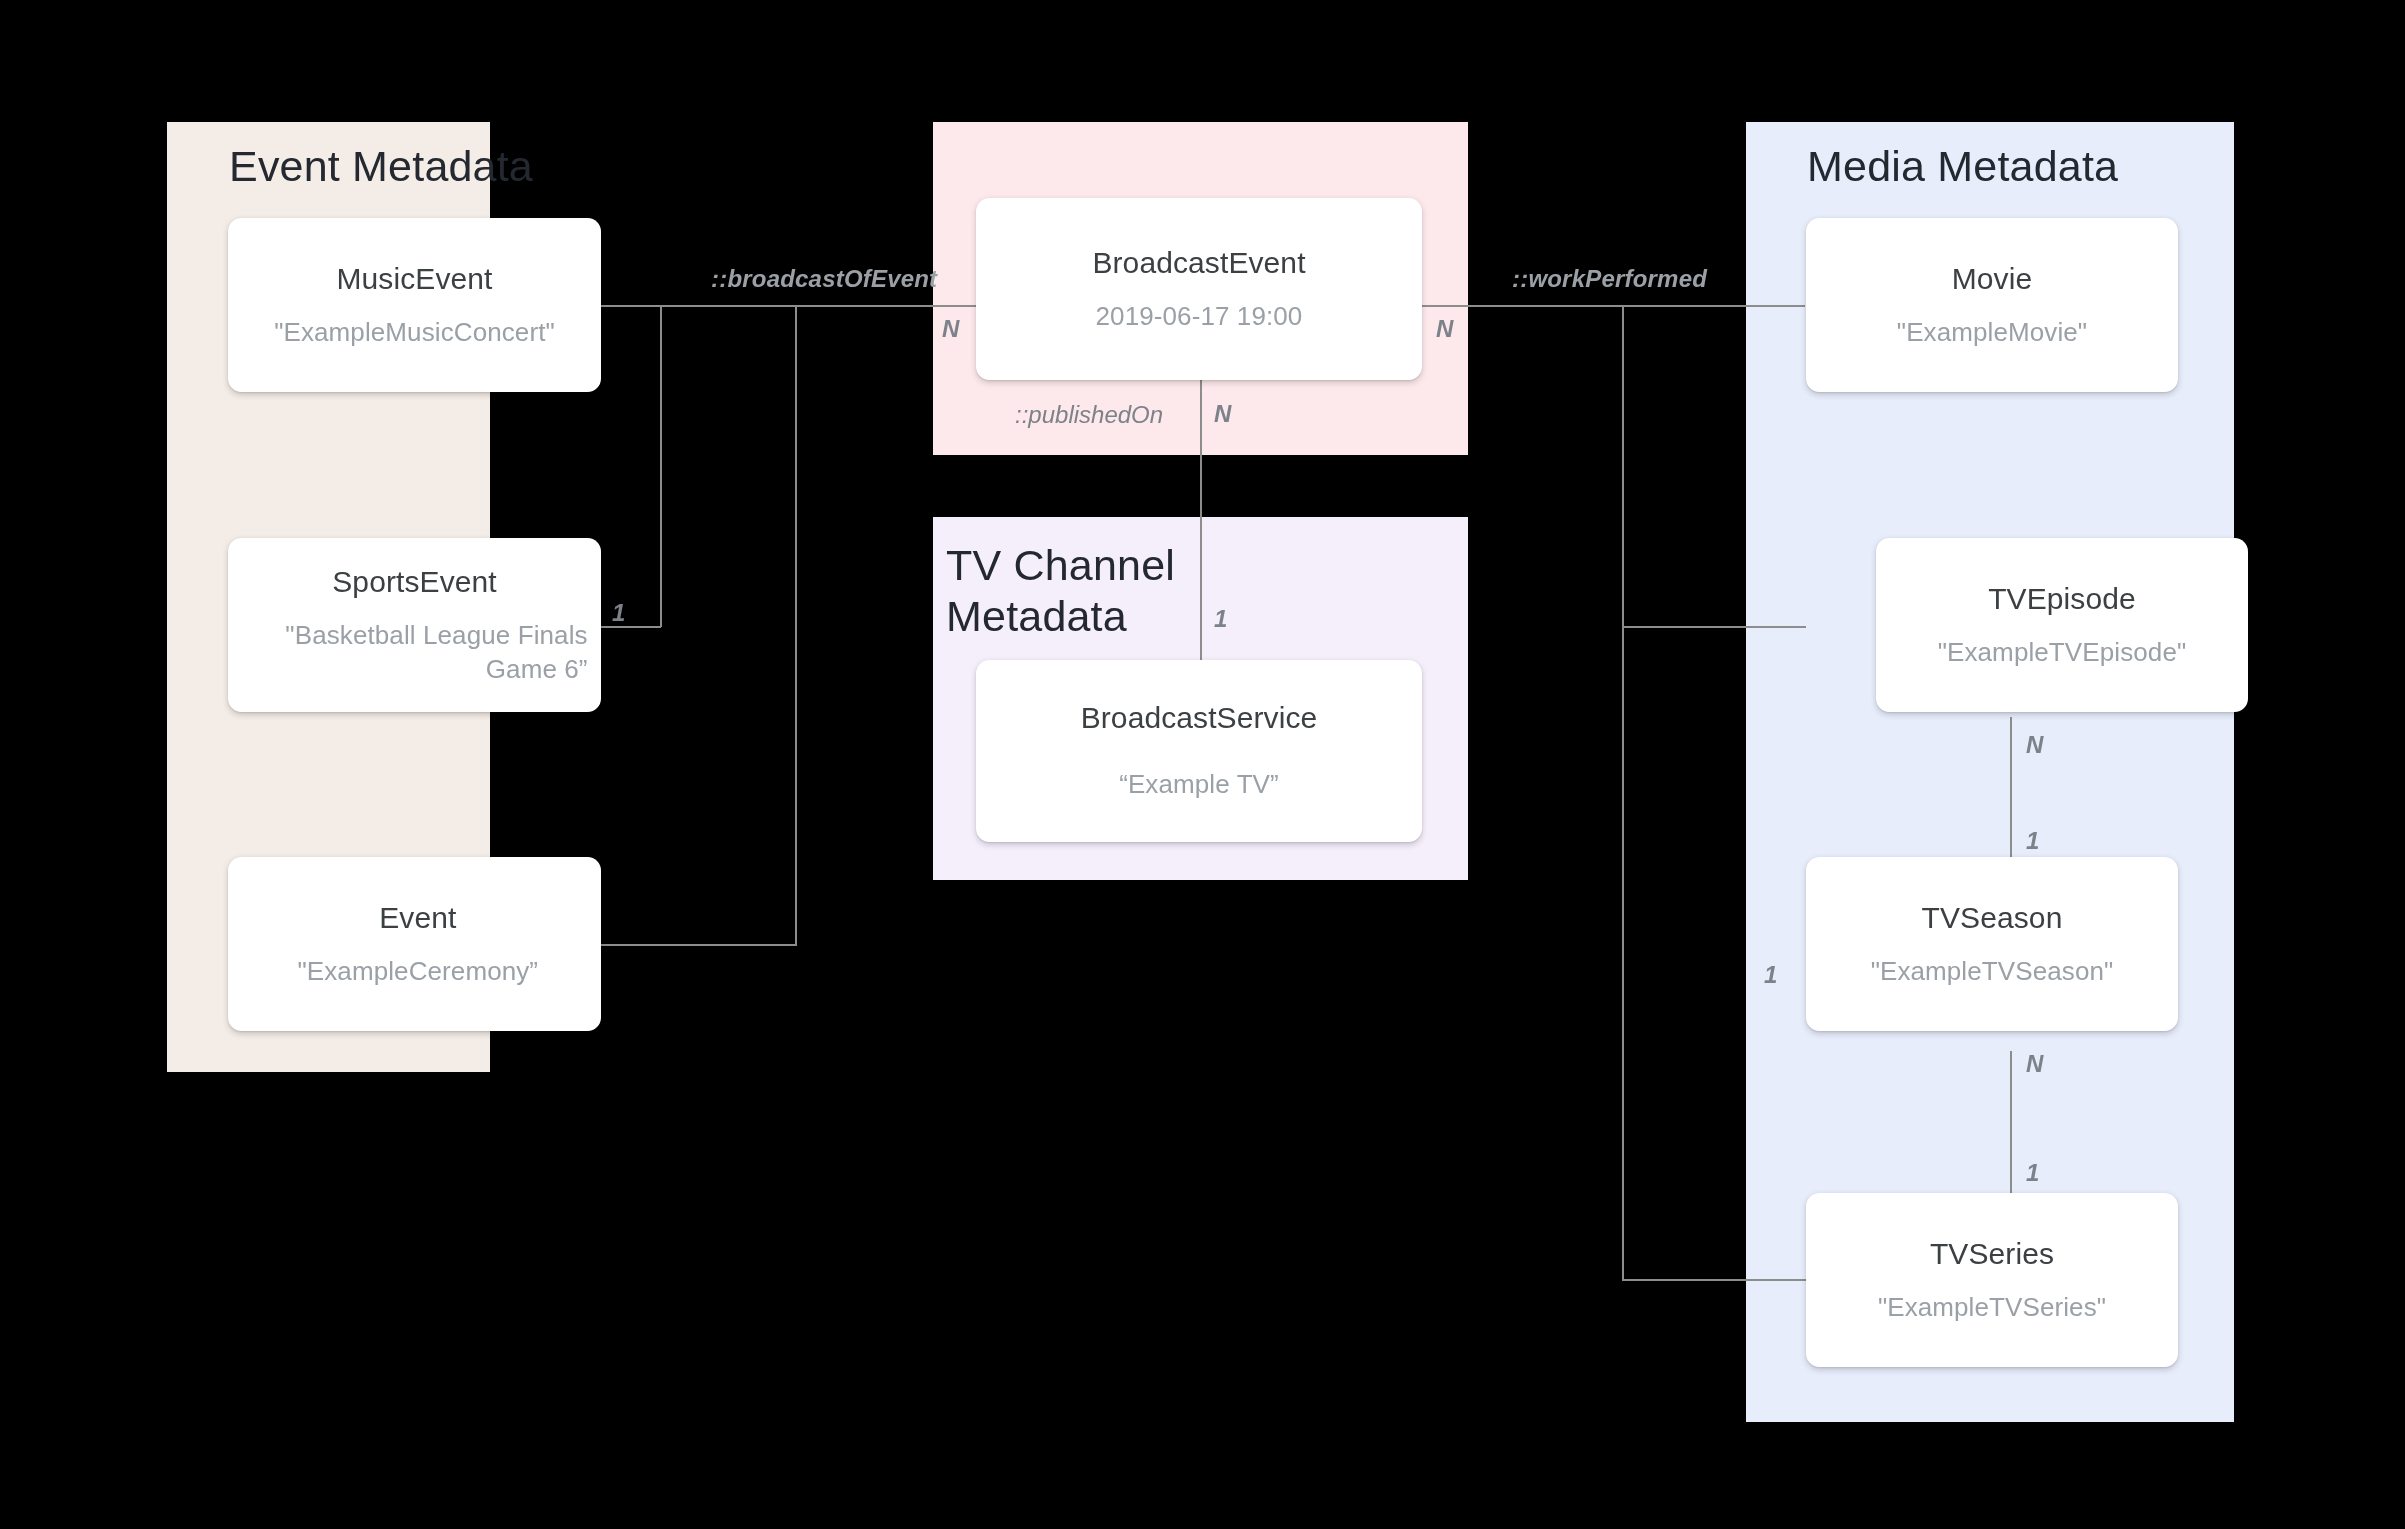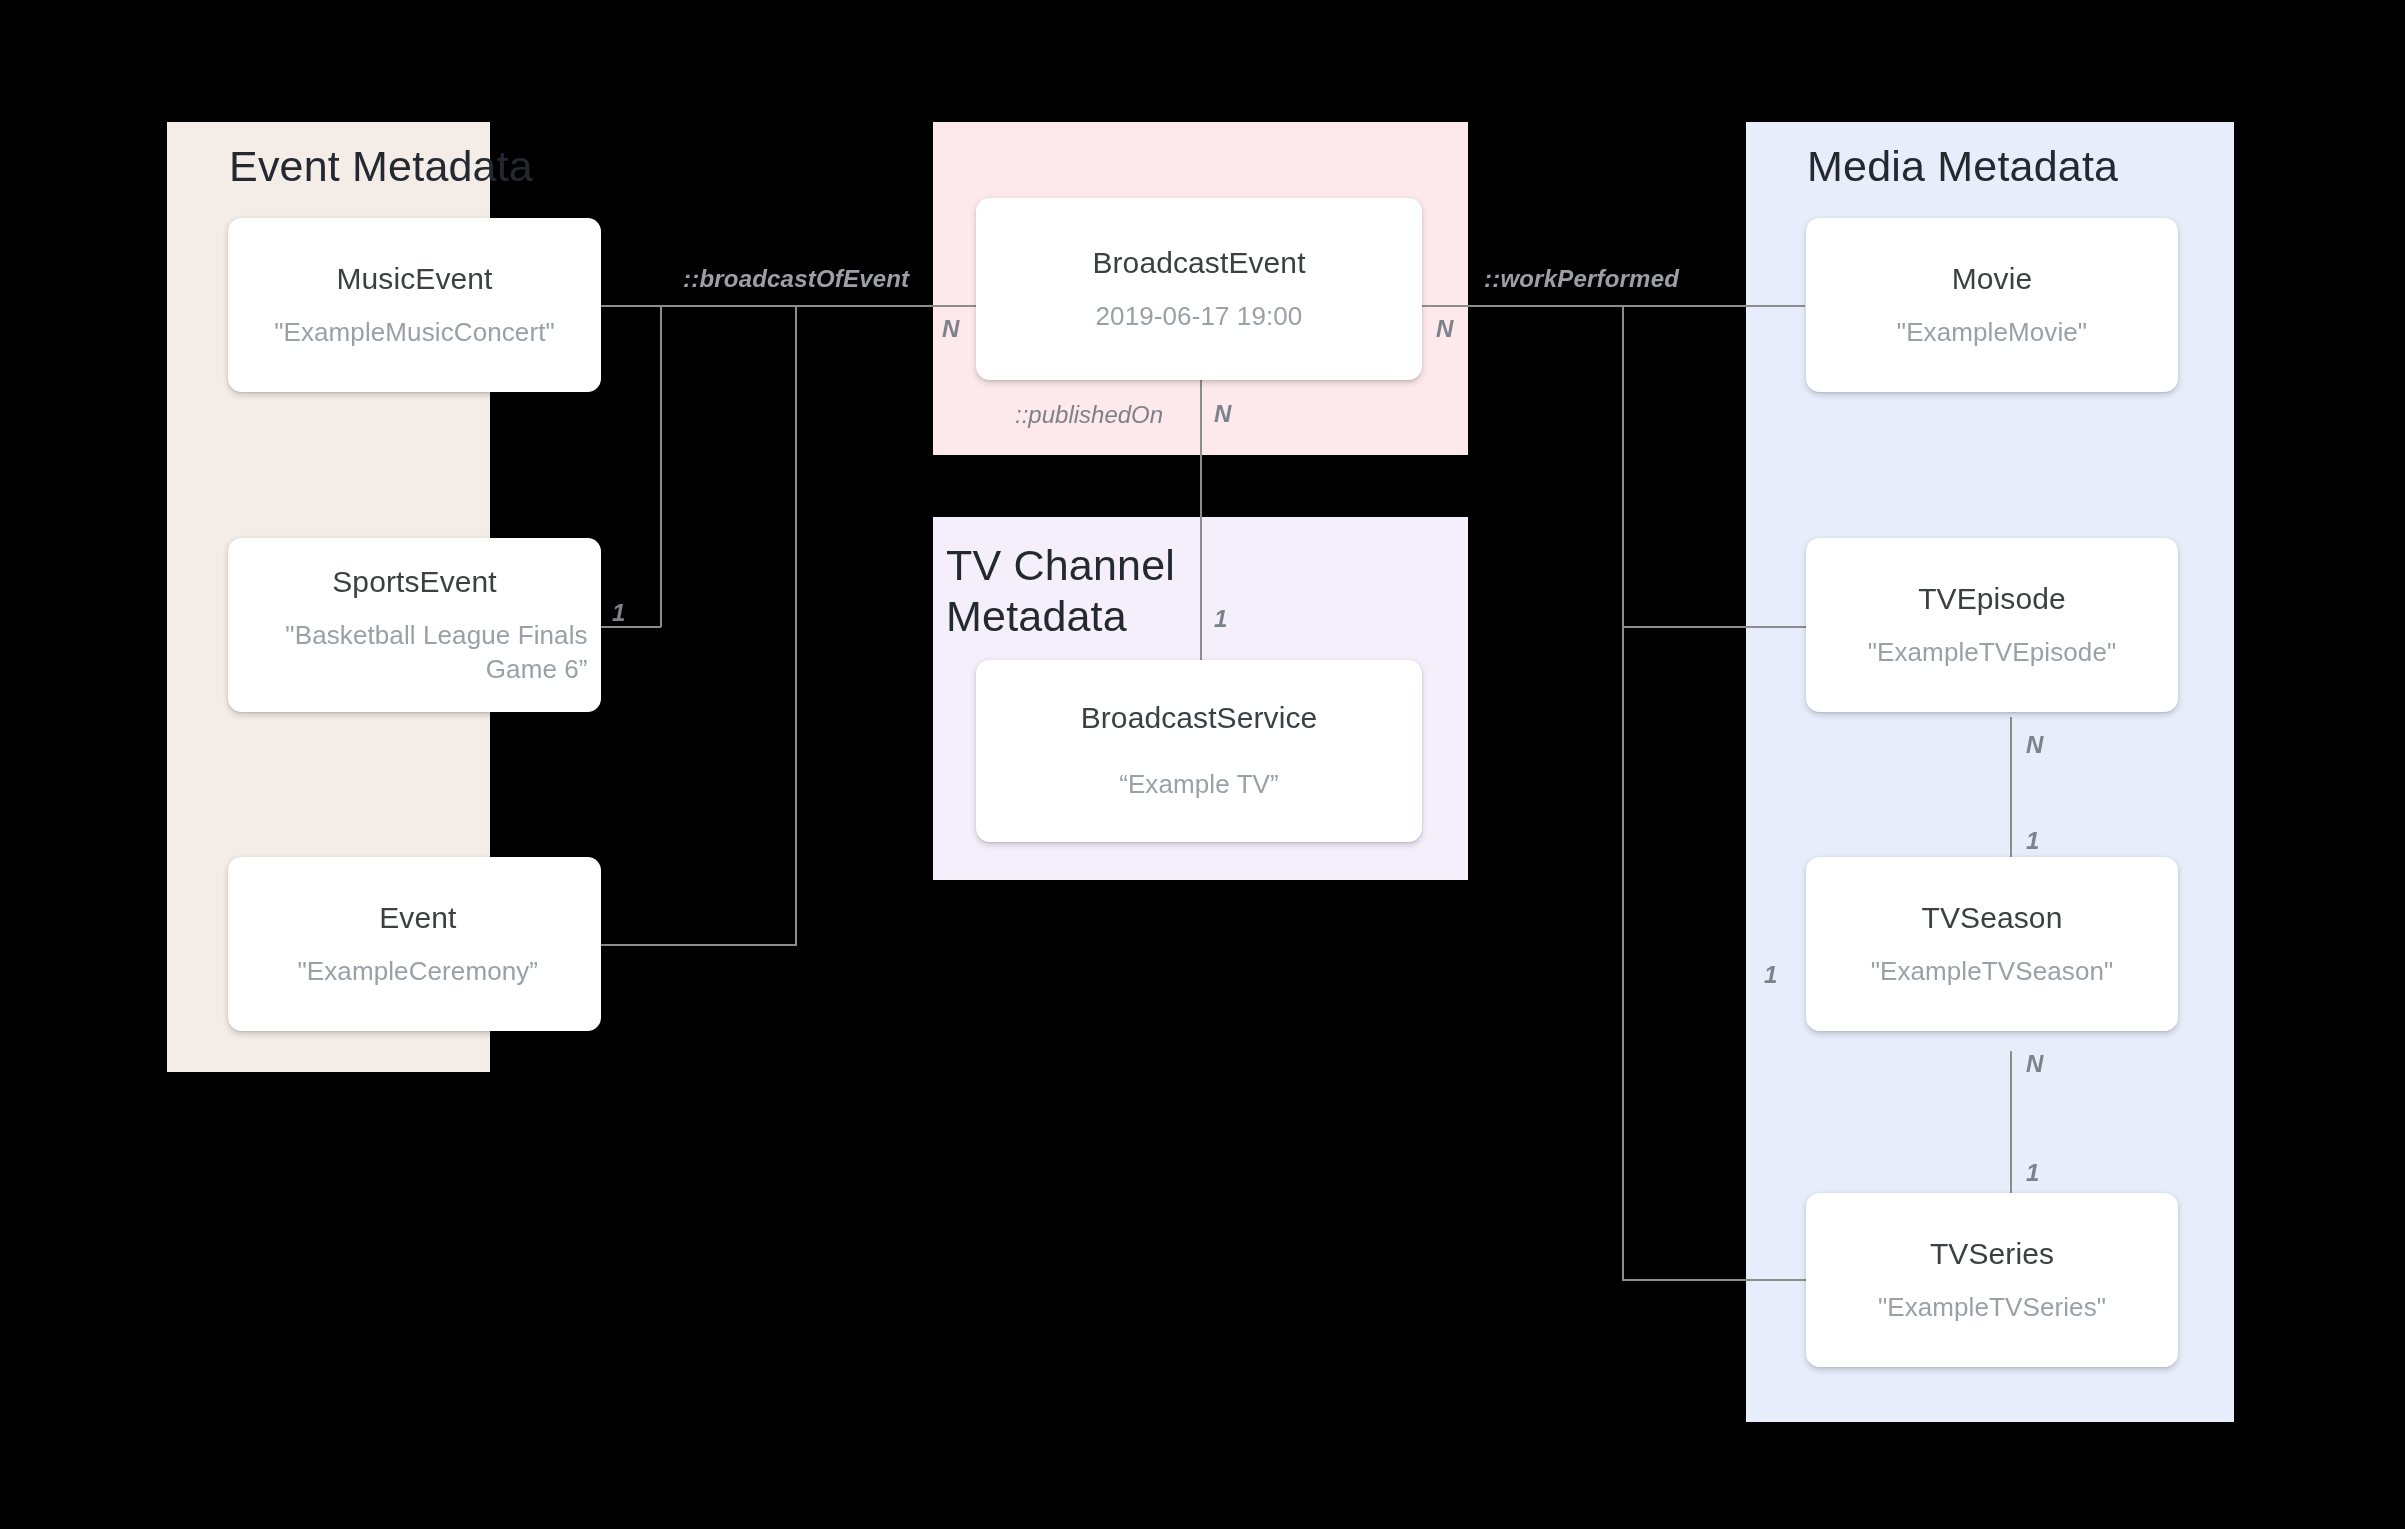--- a/index.html
+++ b/index.html
@@ -76,20 +76,21 @@
 
   
   .edge-label {
     position: absolute;
     color: #9aa0a6;
     font-size: 24px;
     font-style: italic;
     font-weight: bold;
     white-space: nowrap;
     letter-spacing: 0.2px;
+    margin-left: 28px;
   }
   .card-label {
     position: absolute;
     color: #7d828a;
     font-size: 24px;
     font-style: italic;
     font-weight: 400;
     white-space: nowrap;
   }
   .card-label.bold { font-weight: 700; }
@@ -156,21 +157,21 @@
   <div class="node" style="left:976px; top:660px; width:446px; height:182px;gap:13px;">
     <div class="node-type">BroadcastService</div>
     <div class="node-value">“Example TV”</div>
   </div>
 
   <div class="node" style="left:1806px; top:218px; width:372px; height:174px;">
     <div class="node-type">Movie</div>
     <div class="node-value">"ExampleMovie"</div>
   </div>
 
-  <div class="node" style="left:1806px; top:538px; width:372px; height:174px;">
+  <div class="node" style="left:1876px; top:538px; width:372px; height:174px;">
     <div class="node-type">TVEpisode</div>
     <div class="node-value">"ExampleTVEpisode"</div>
   </div>
 
   <div class="node" style="left:1806px; top:857px; width:372px; height:174px;">
     <div class="node-type">TVSeason</div>
     <div class="node-value">"ExampleTVSeason"</div>
   </div>
 
   <div class="node" style="left:1806px; top:1193px; width:372px; height:174px;">

